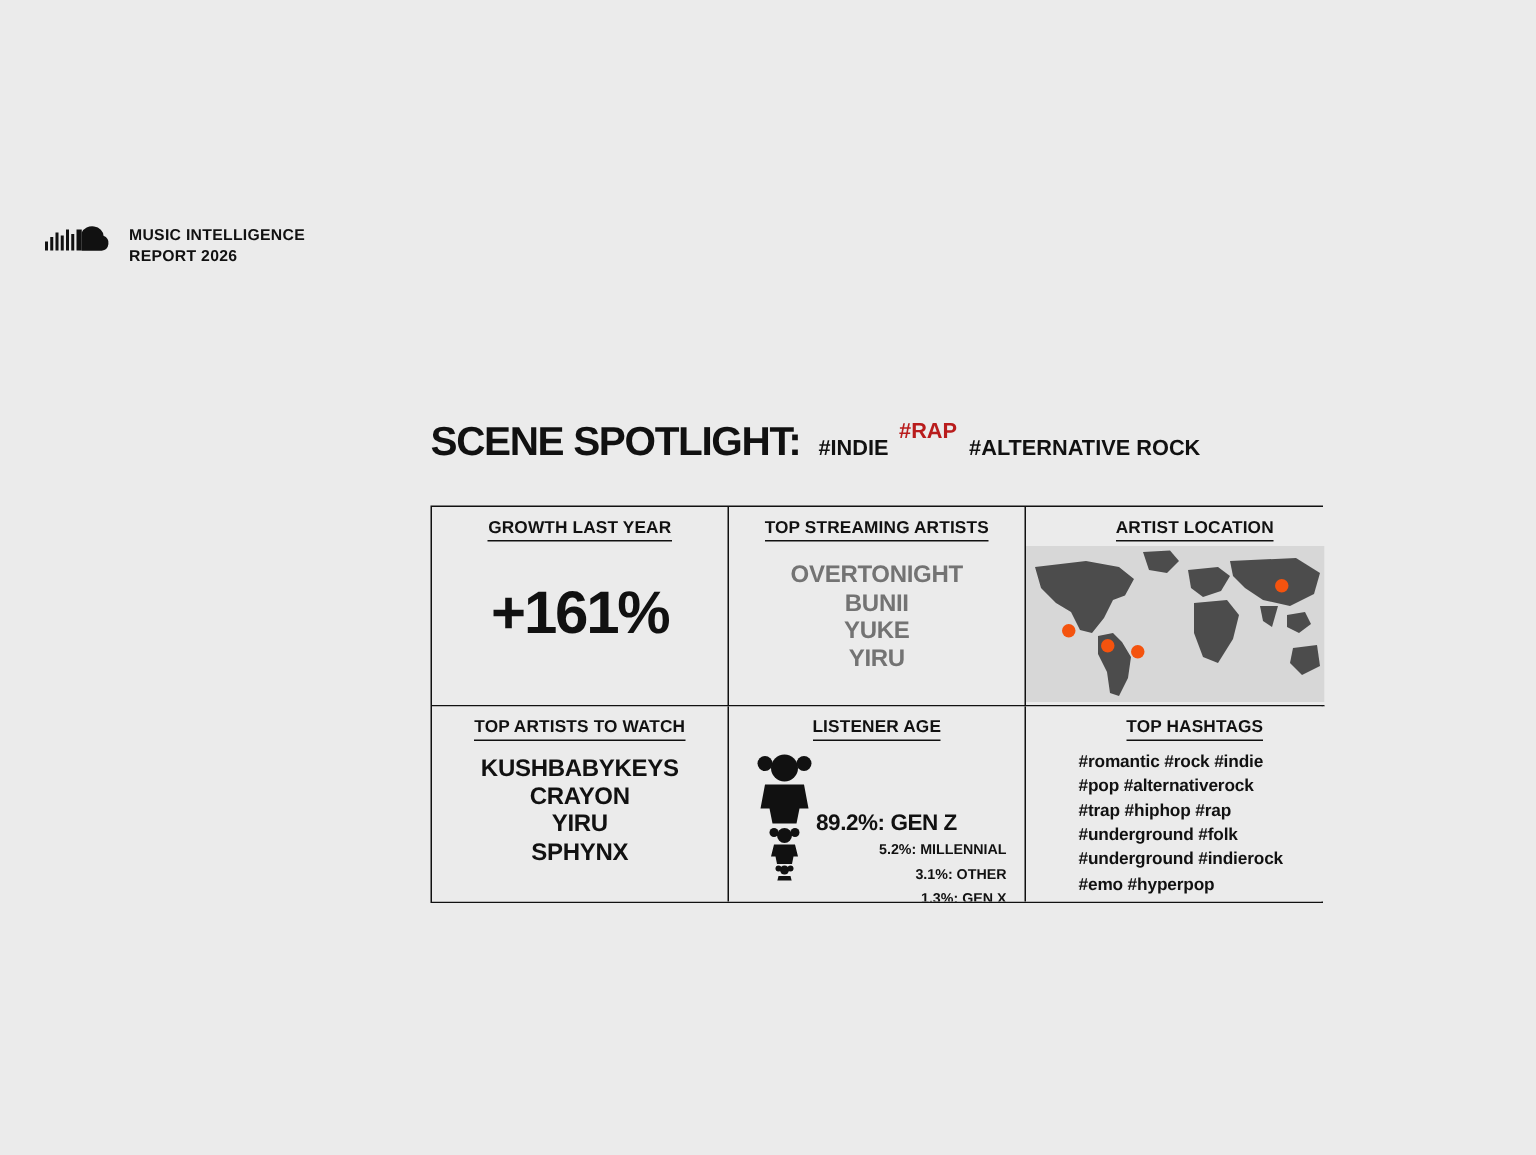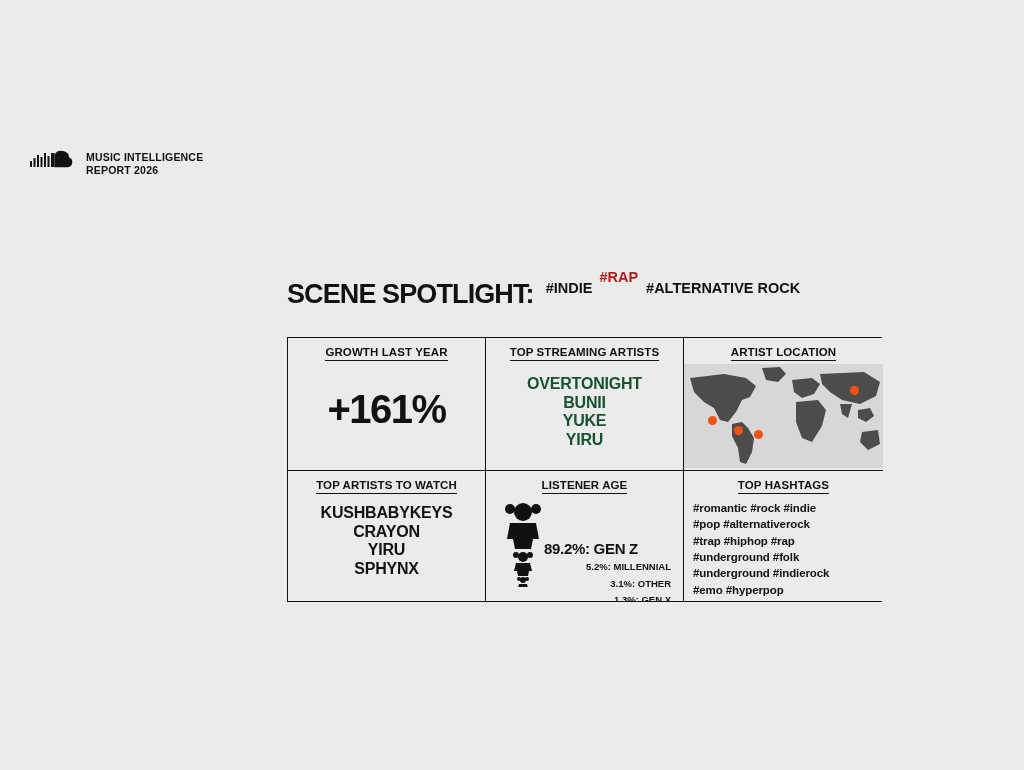--- a/index.html
+++ b/index.html
@@ -32,21 +32,21 @@
     letter-spacing: 0.2px;
     color: #111;
     white-space: nowrap;
   }
 
   
   .headline {
     position: absolute;
     left: 287px; top: 281px;
     display: flex;
-    align-items: flex-start;
+    align-items: flex-end;
     gap: 0px;
   }
   .headline-title {
     font-size: 27px;
     font-weight: bold;
     letter-spacing: -0.9px;
     color: #111;
     white-space: nowrap;
     line-height: 1;
   }
@@ -88,21 +88,21 @@
     grid-template-columns: 198px 198px 199px;
     grid-template-rows: 133px 130px;
   }
   .cell {
     border-right: 1.5px solid #111;
     border-bottom: 1.5px solid #111;
     position: relative;
     overflow: hidden;
     background: #ebebeb;
   }
-  .cell.last-col { border-right: none; }
+  .cell.last-col { border-right: none; padding-left: 26px; }
   .cell.last-row { border-bottom: none; }
 
   .cell-title {
     text-align: center;
     font-size: 11.5px;
     font-weight: bold;
     letter-spacing: 0.1px;
     color: #111;
     padding-top: 8px;
     padding-bottom: 4px;
@@ -125,21 +125,21 @@
 
   
   .artist-list {
     text-align: center;
     margin-top: 10px;
   }
   .artist-list div {
     font-size: 16px;
     font-weight: bold;
     letter-spacing: -0.2px;
-    color: #14532d;
+    color: #737373;
     line-height: 1.16;
   }
 
   
   .watch-list {
     text-align: center;
     margin-top: 6px;
   }
   .watch-list div {
     font-size: 16px;

